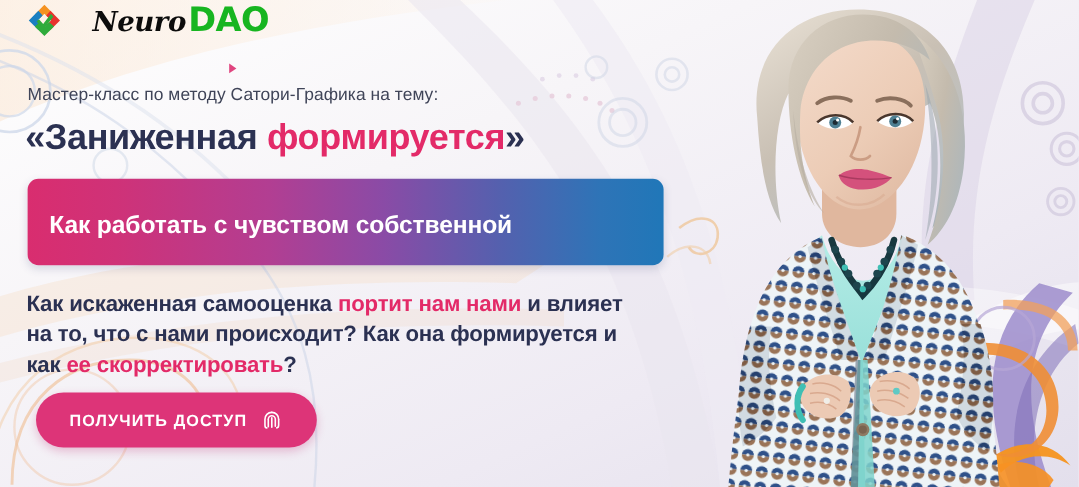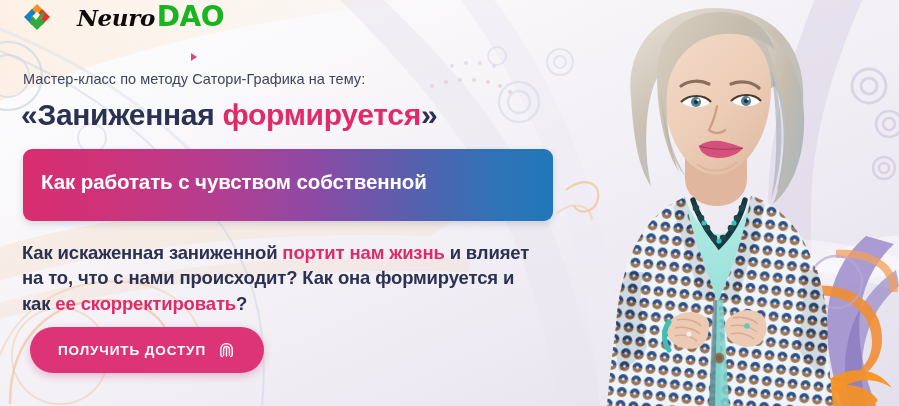--- a/index.html
+++ b/index.html
@@ -116,21 +116,21 @@
     background: linear-gradient(90deg,
         #d92d6f 0%,
         #cf3278 14%,
         #b23e92 38%,
         #8a4ba6 56%,
         #5560ae 74%,
         #2e74b7 90%,
         #2077b8 100%);
     box-shadow: 0 3px 7px rgba(60,70,120,0.18);
     display: flex;
-    align-items: flex-end;
+    align-items: flex-start;
     padding: 0 18px;
   }
   .banner-text {
     color: #ffffff;
     font-size: 20.5px;
     font-weight: 700;
     line-height: 1.28;
     letter-spacing: -0.1px;
     white-space: pre-line;
   }
@@ -311,21 +311,21 @@
     <span class="dark">«</span><span class="dark">Заниженная</span><span class="pink"> формируется</span><span class="dark">»</span>
   </h1>
 
   <div class="banner">
     <div class="banner-text">
       <span>Как работать с чувством собственной</span><br>
     </div>
   </div>
 
   <p class="body-copy">
-    <span>Как искаженная заниженной </span><span class="pink">портит нам жизнь</span><span> и влияет на то, что с нами происходит? Как она формируется и как </span><span class="pink">ее скорректировать</span><span>?</span>
+    <span>Как искаженная самооценка </span><span class="pink">портит нам нами</span><span> и влияет на то, что с нами происходит? Как она формируется и как </span><span class="pink">ее скорректировать</span><span>?</span>
   </p>
 
   <button class="cta">
     <span class="cta-label">ПОЛУЧИТЬ ДОСТУП</span>
     <svg class="cta-icon" viewBox="0 0 24 24" fill="none" stroke="#ffffff" stroke-width="1.7" stroke-linecap="round" aria-hidden="true">
       <path d="M12 3.4c-4.2 0-7.2 3-7.2 7.1v6.3c0 1.6.9 2.9 2 2.9"></path>
       <path d="M19.2 10.5c0-4.1-3-7.1-7.2-7.1"></path>
       <path d="M19.2 10.8v5.9c0 1.6-.9 2.9-2 2.9"></path>
       <path d="M8.3 10.6a3.7 3.7 0 0 1 7.4 0v7.3"></path>
       <path d="M8.3 11v7.4"></path>

